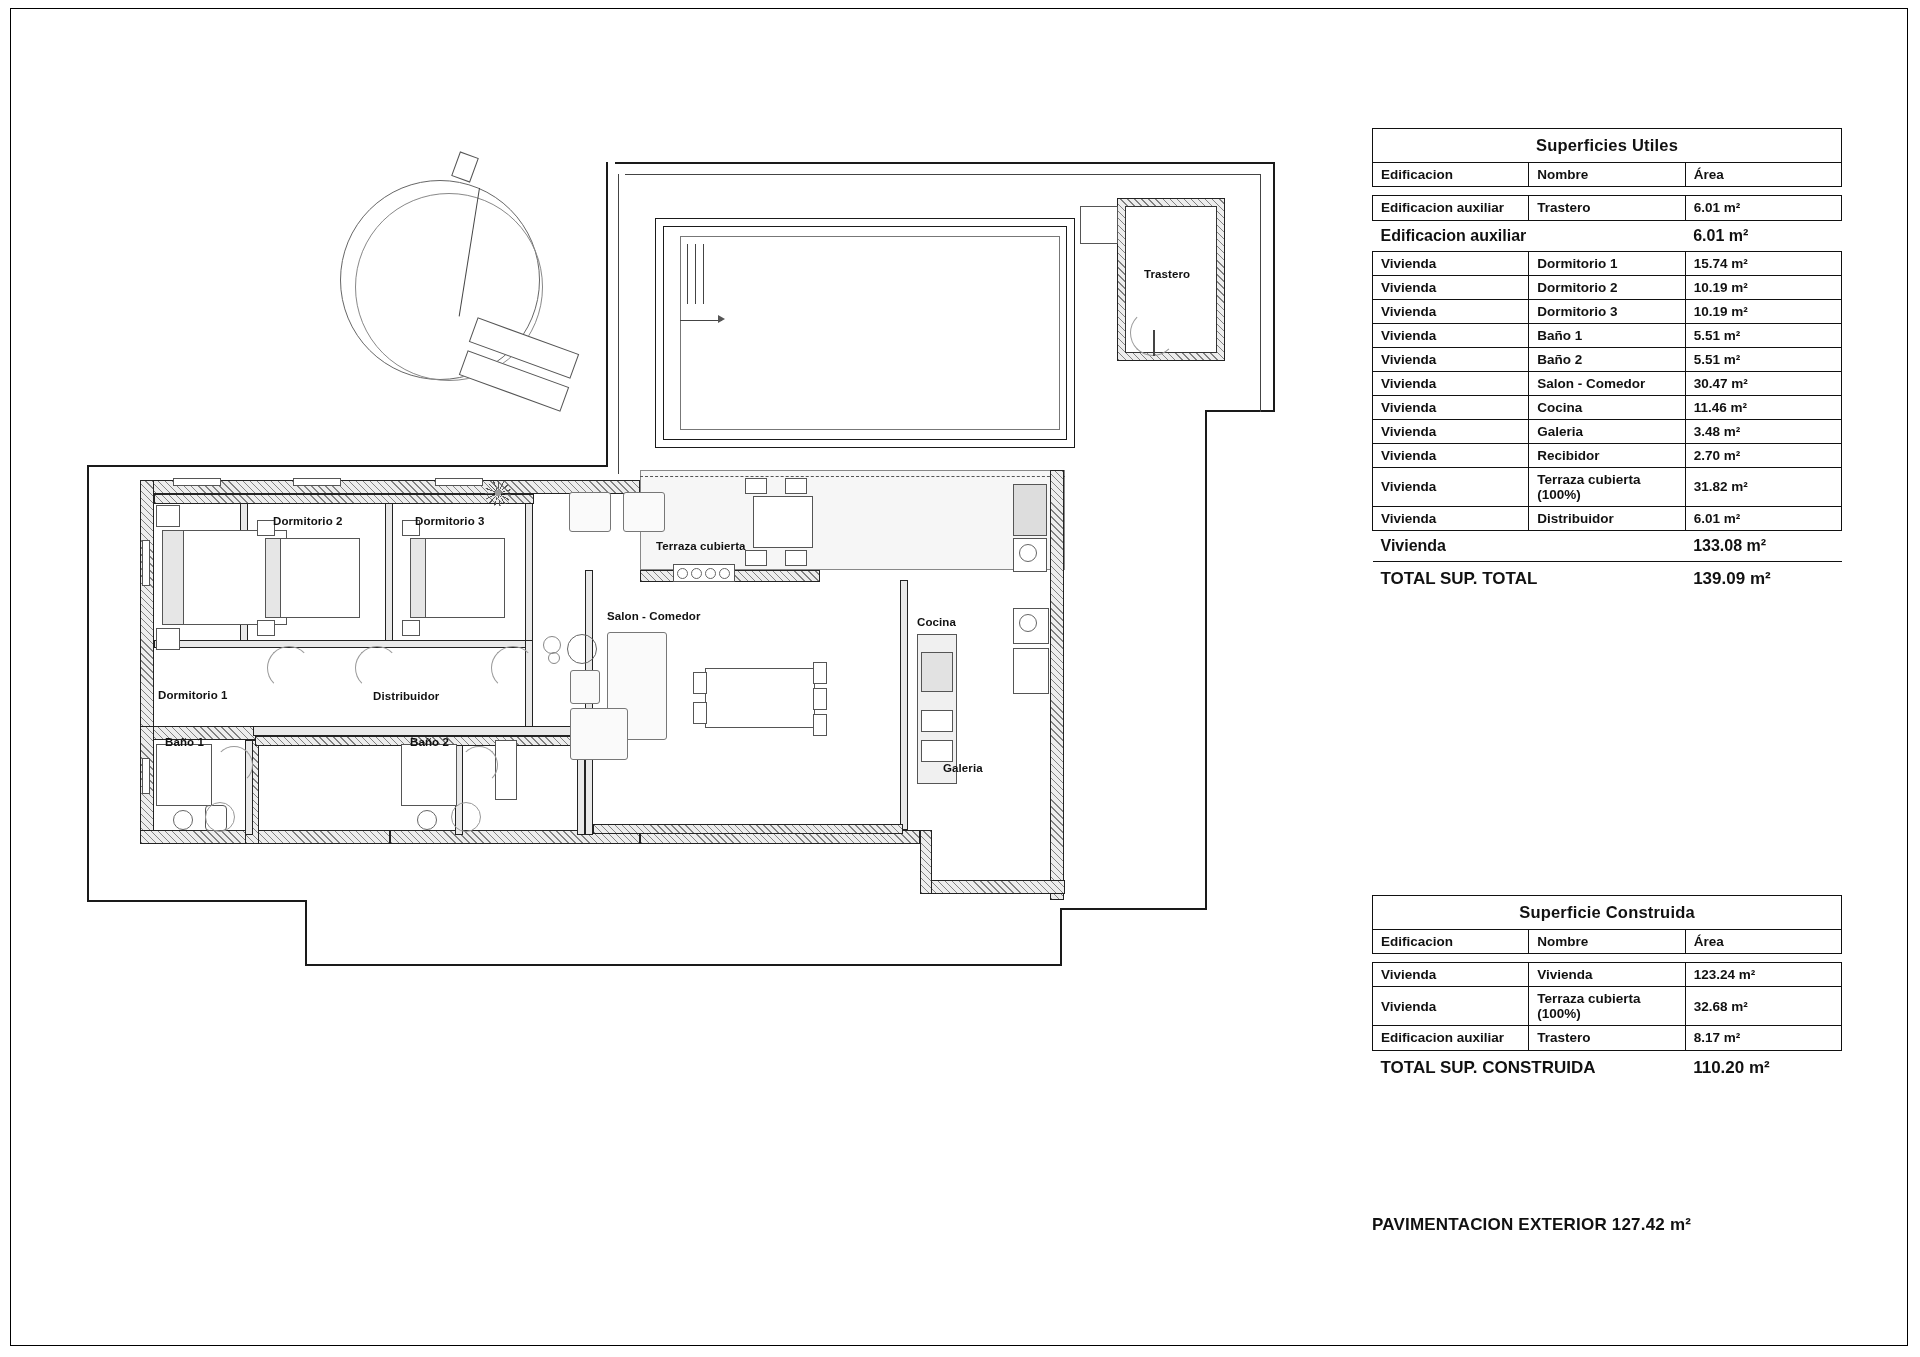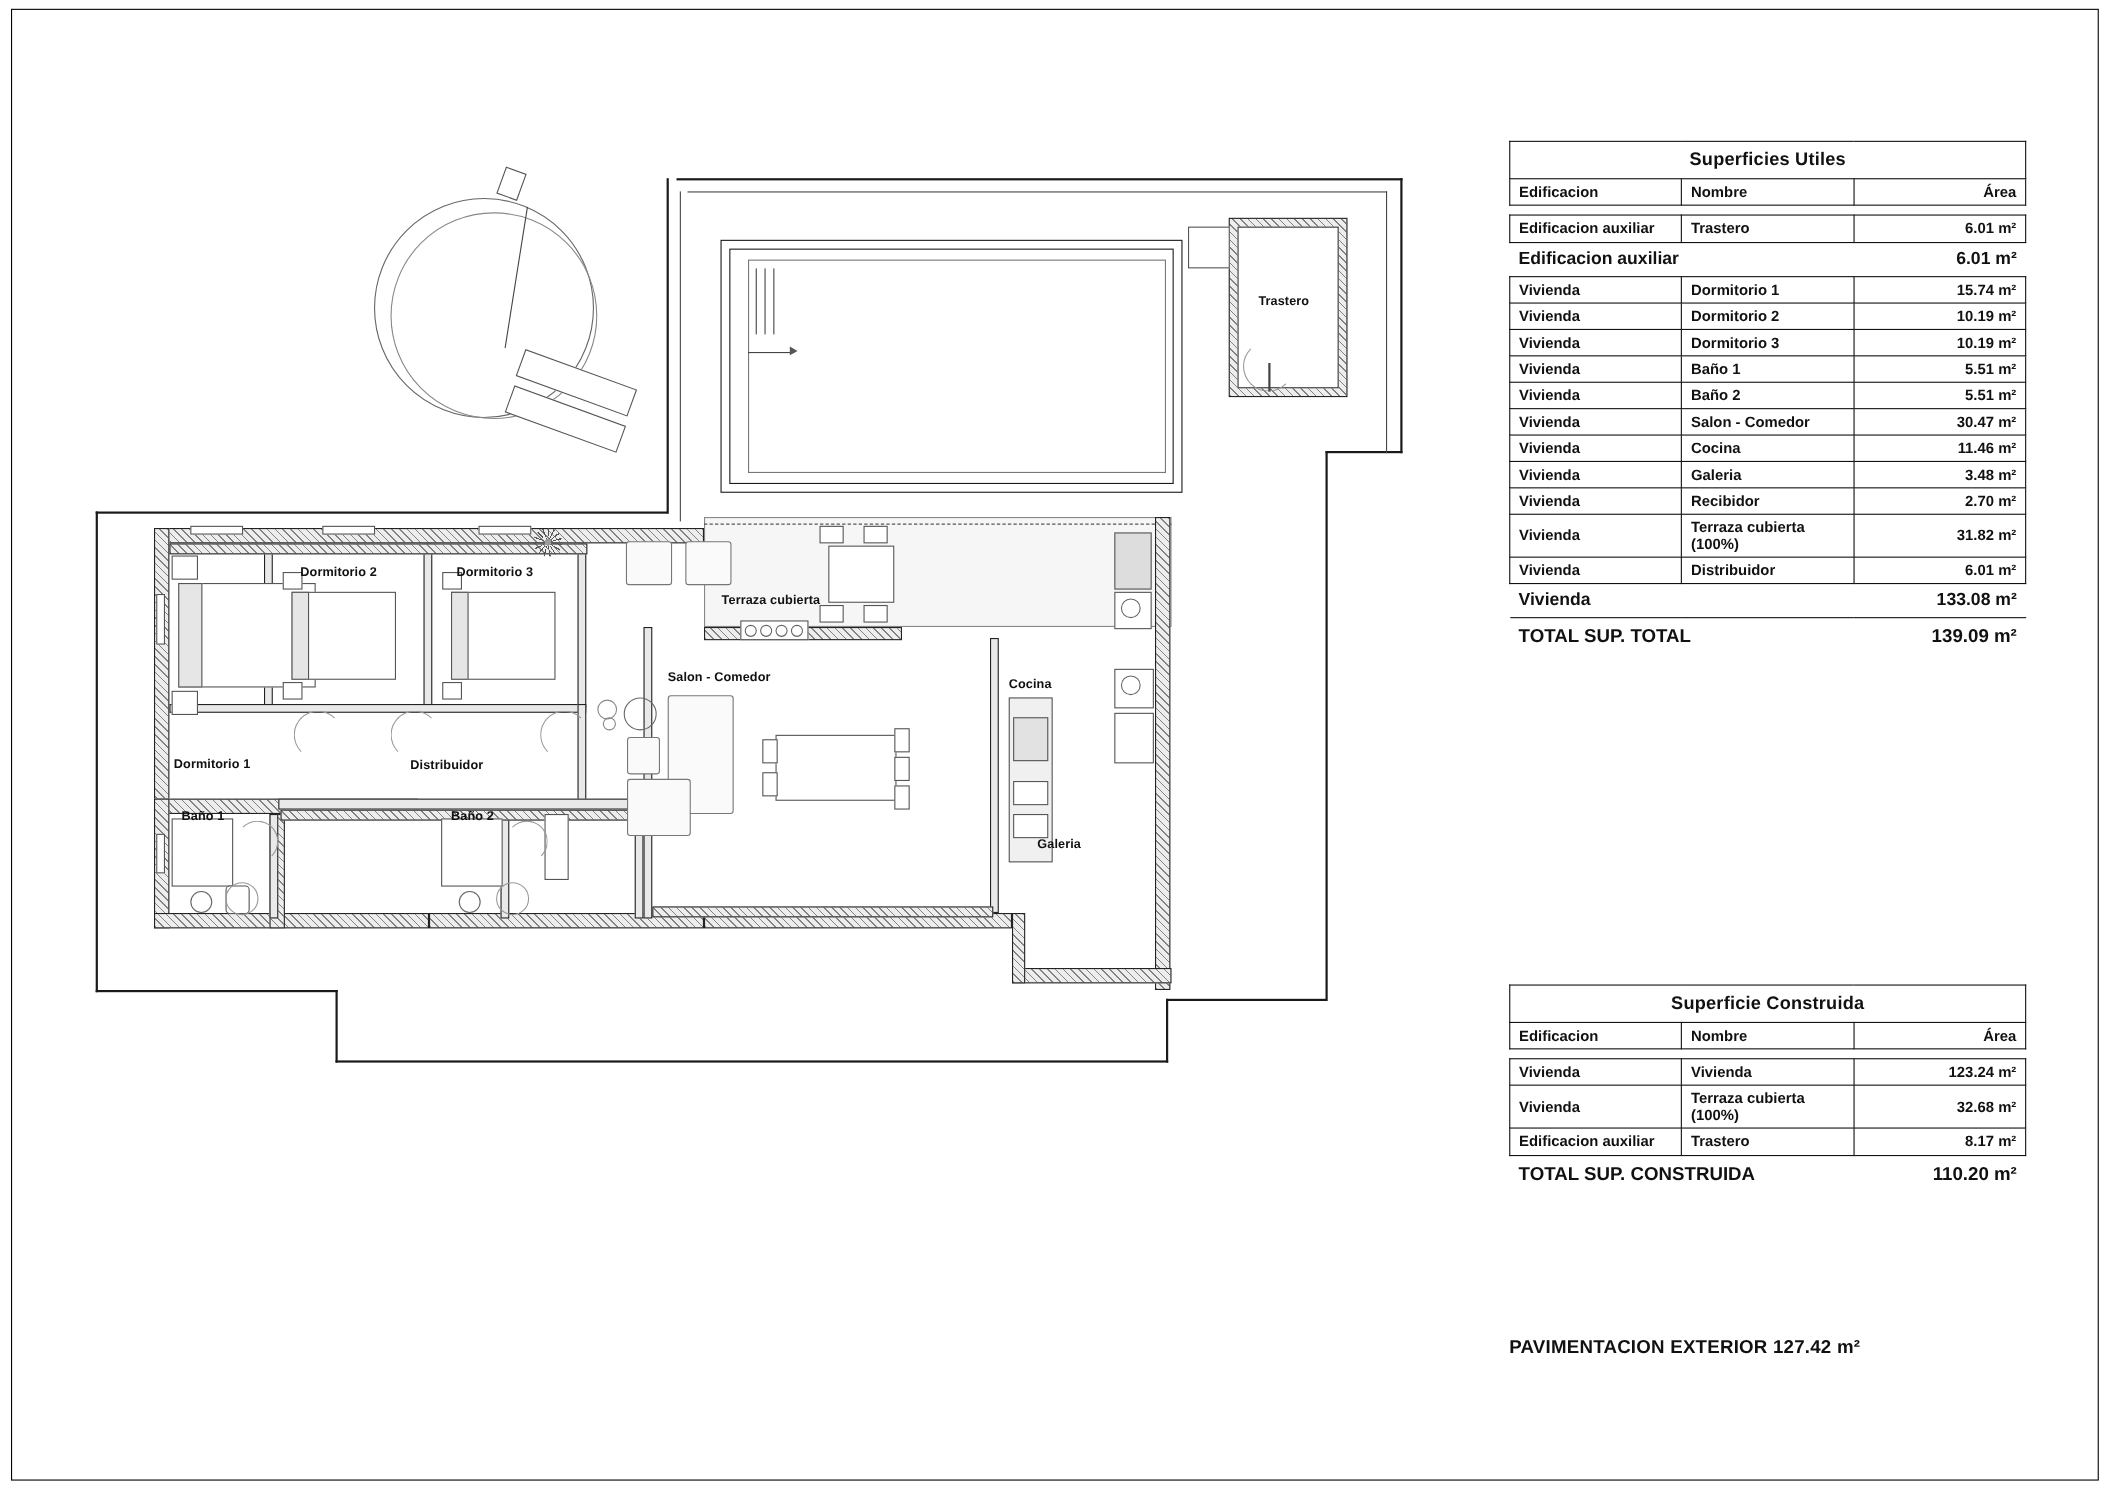--- a/index.html
+++ b/index.html
@@ -127,22 +127,22 @@
     box-sizing: border-box;
   }
   table.sup th.title {
     text-align: center;
     font-size: 16.5px;
     padding: 7px 0;
     letter-spacing: 0.2px;
   }
   .col-a { width: 120px; }
   .col-b { width: 235px; }
-  .col-c { width: 115px; text-align: right; }
-  td.area { text-align: right; }
+  .col-c { width: 115px; text-align: left; }
+  td.area { text-align: left; }
   tr.sumrow td {
     border-left: none;
     border-right: none;
     border-bottom: none;
     border-top: 1px solid #111;
     font-size: 16px;
     padding-top: 6px;
     padding-bottom: 6px;
   }
   tr.sumrow td.area { font-size: 16px; }

